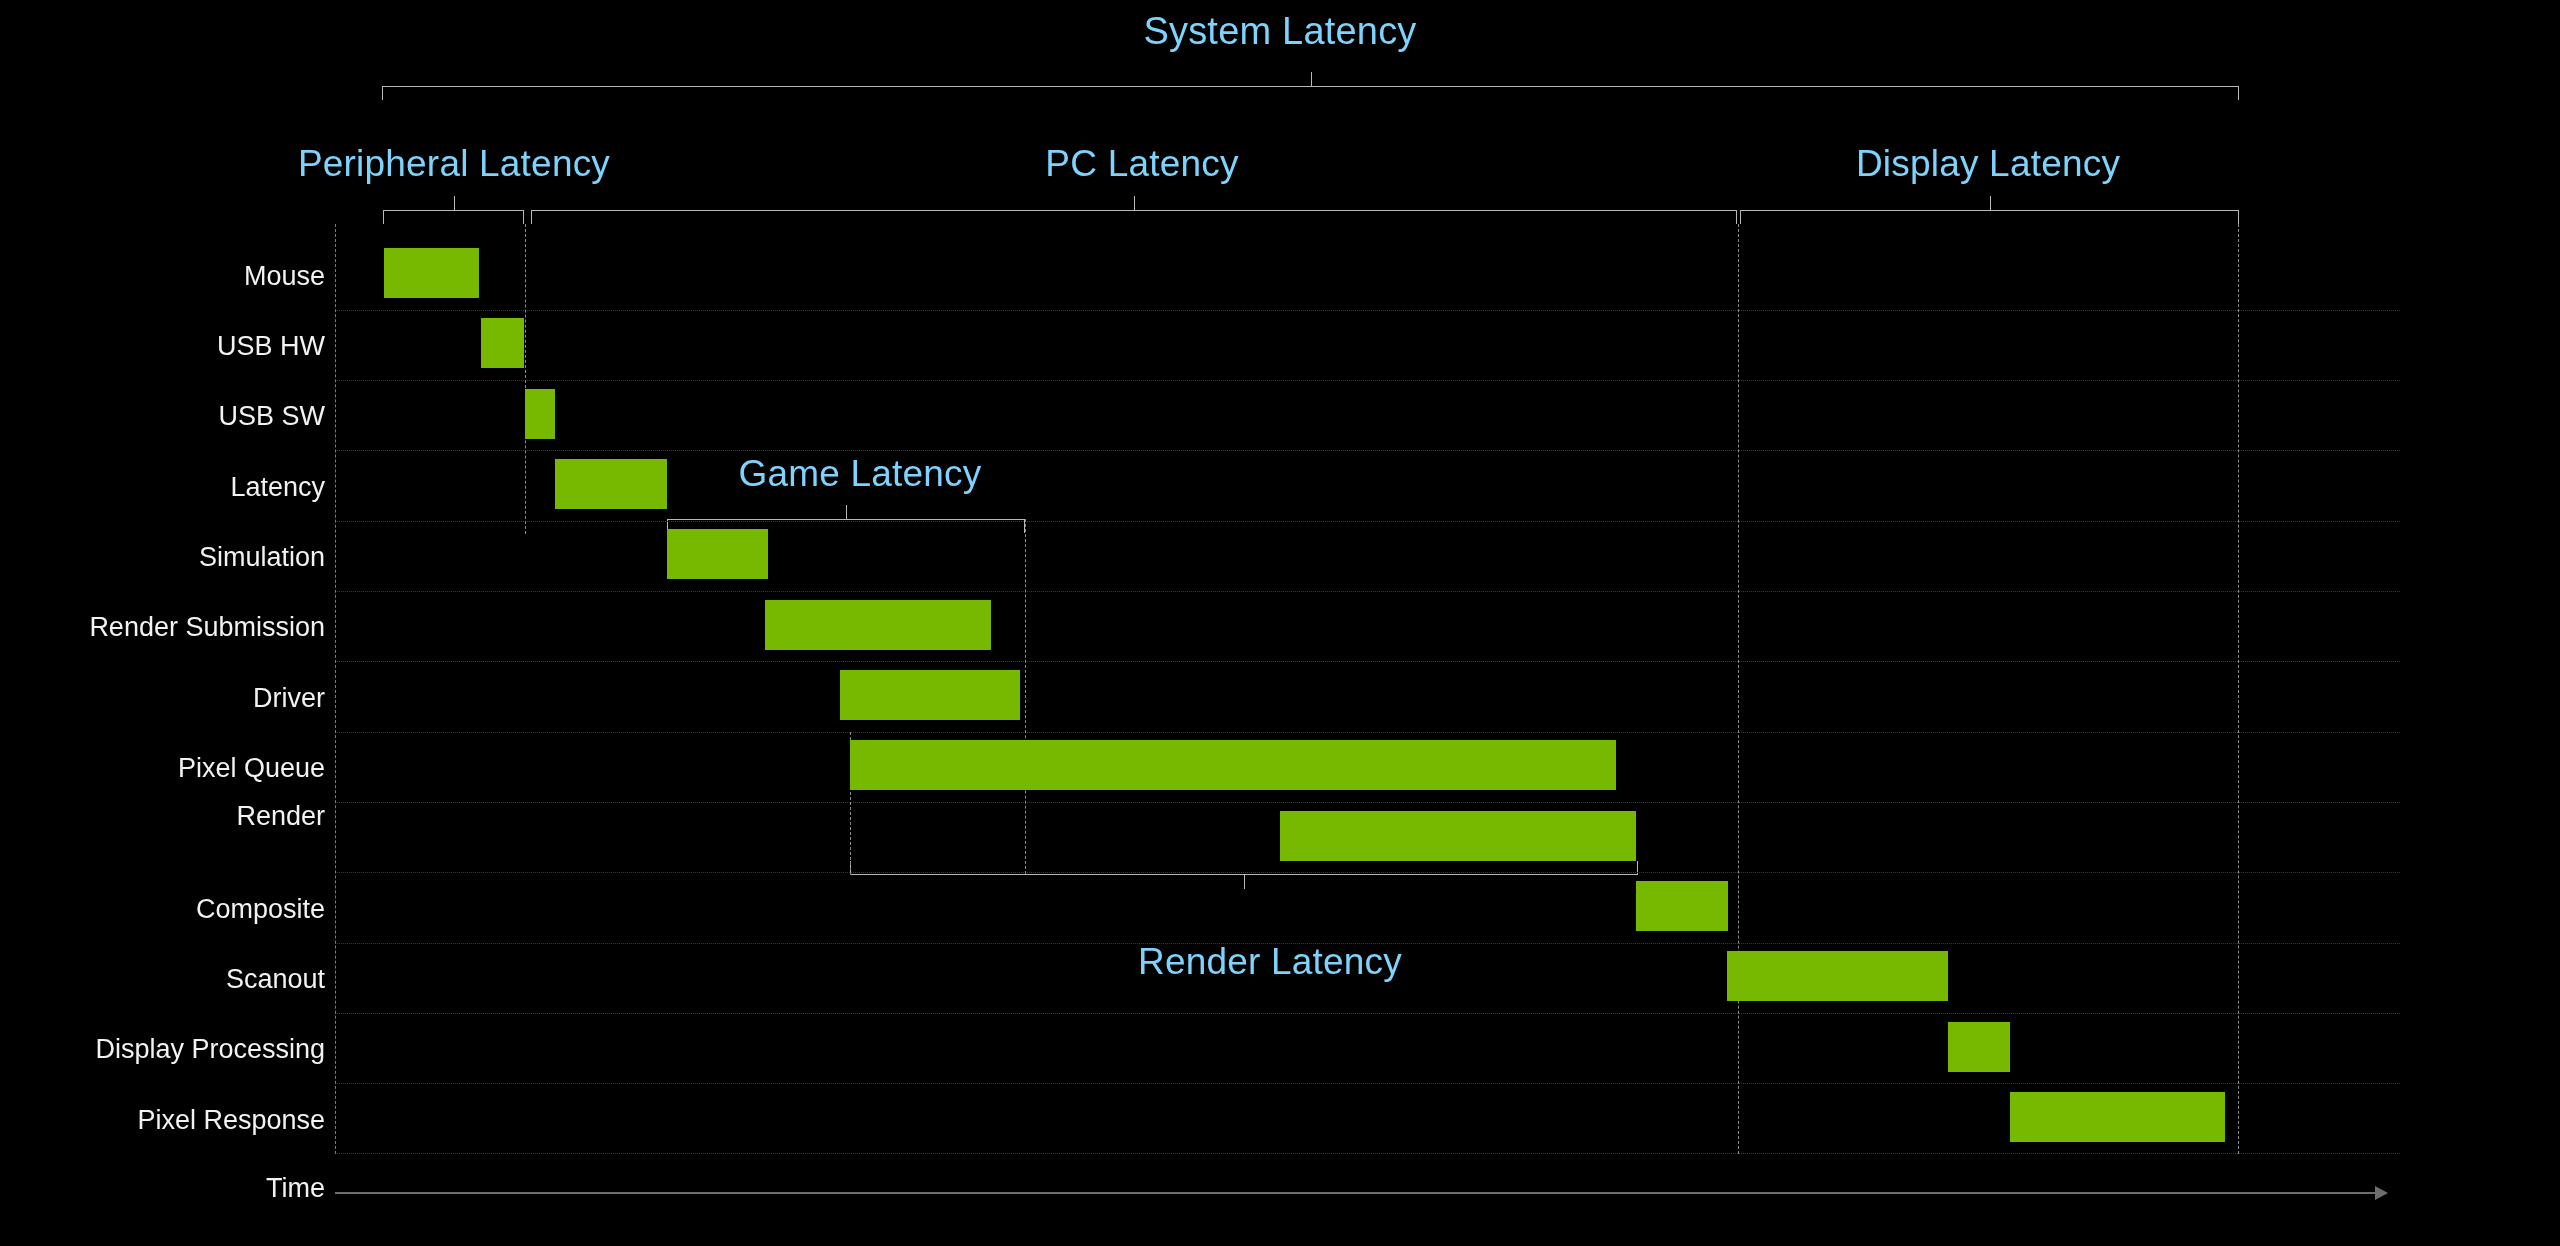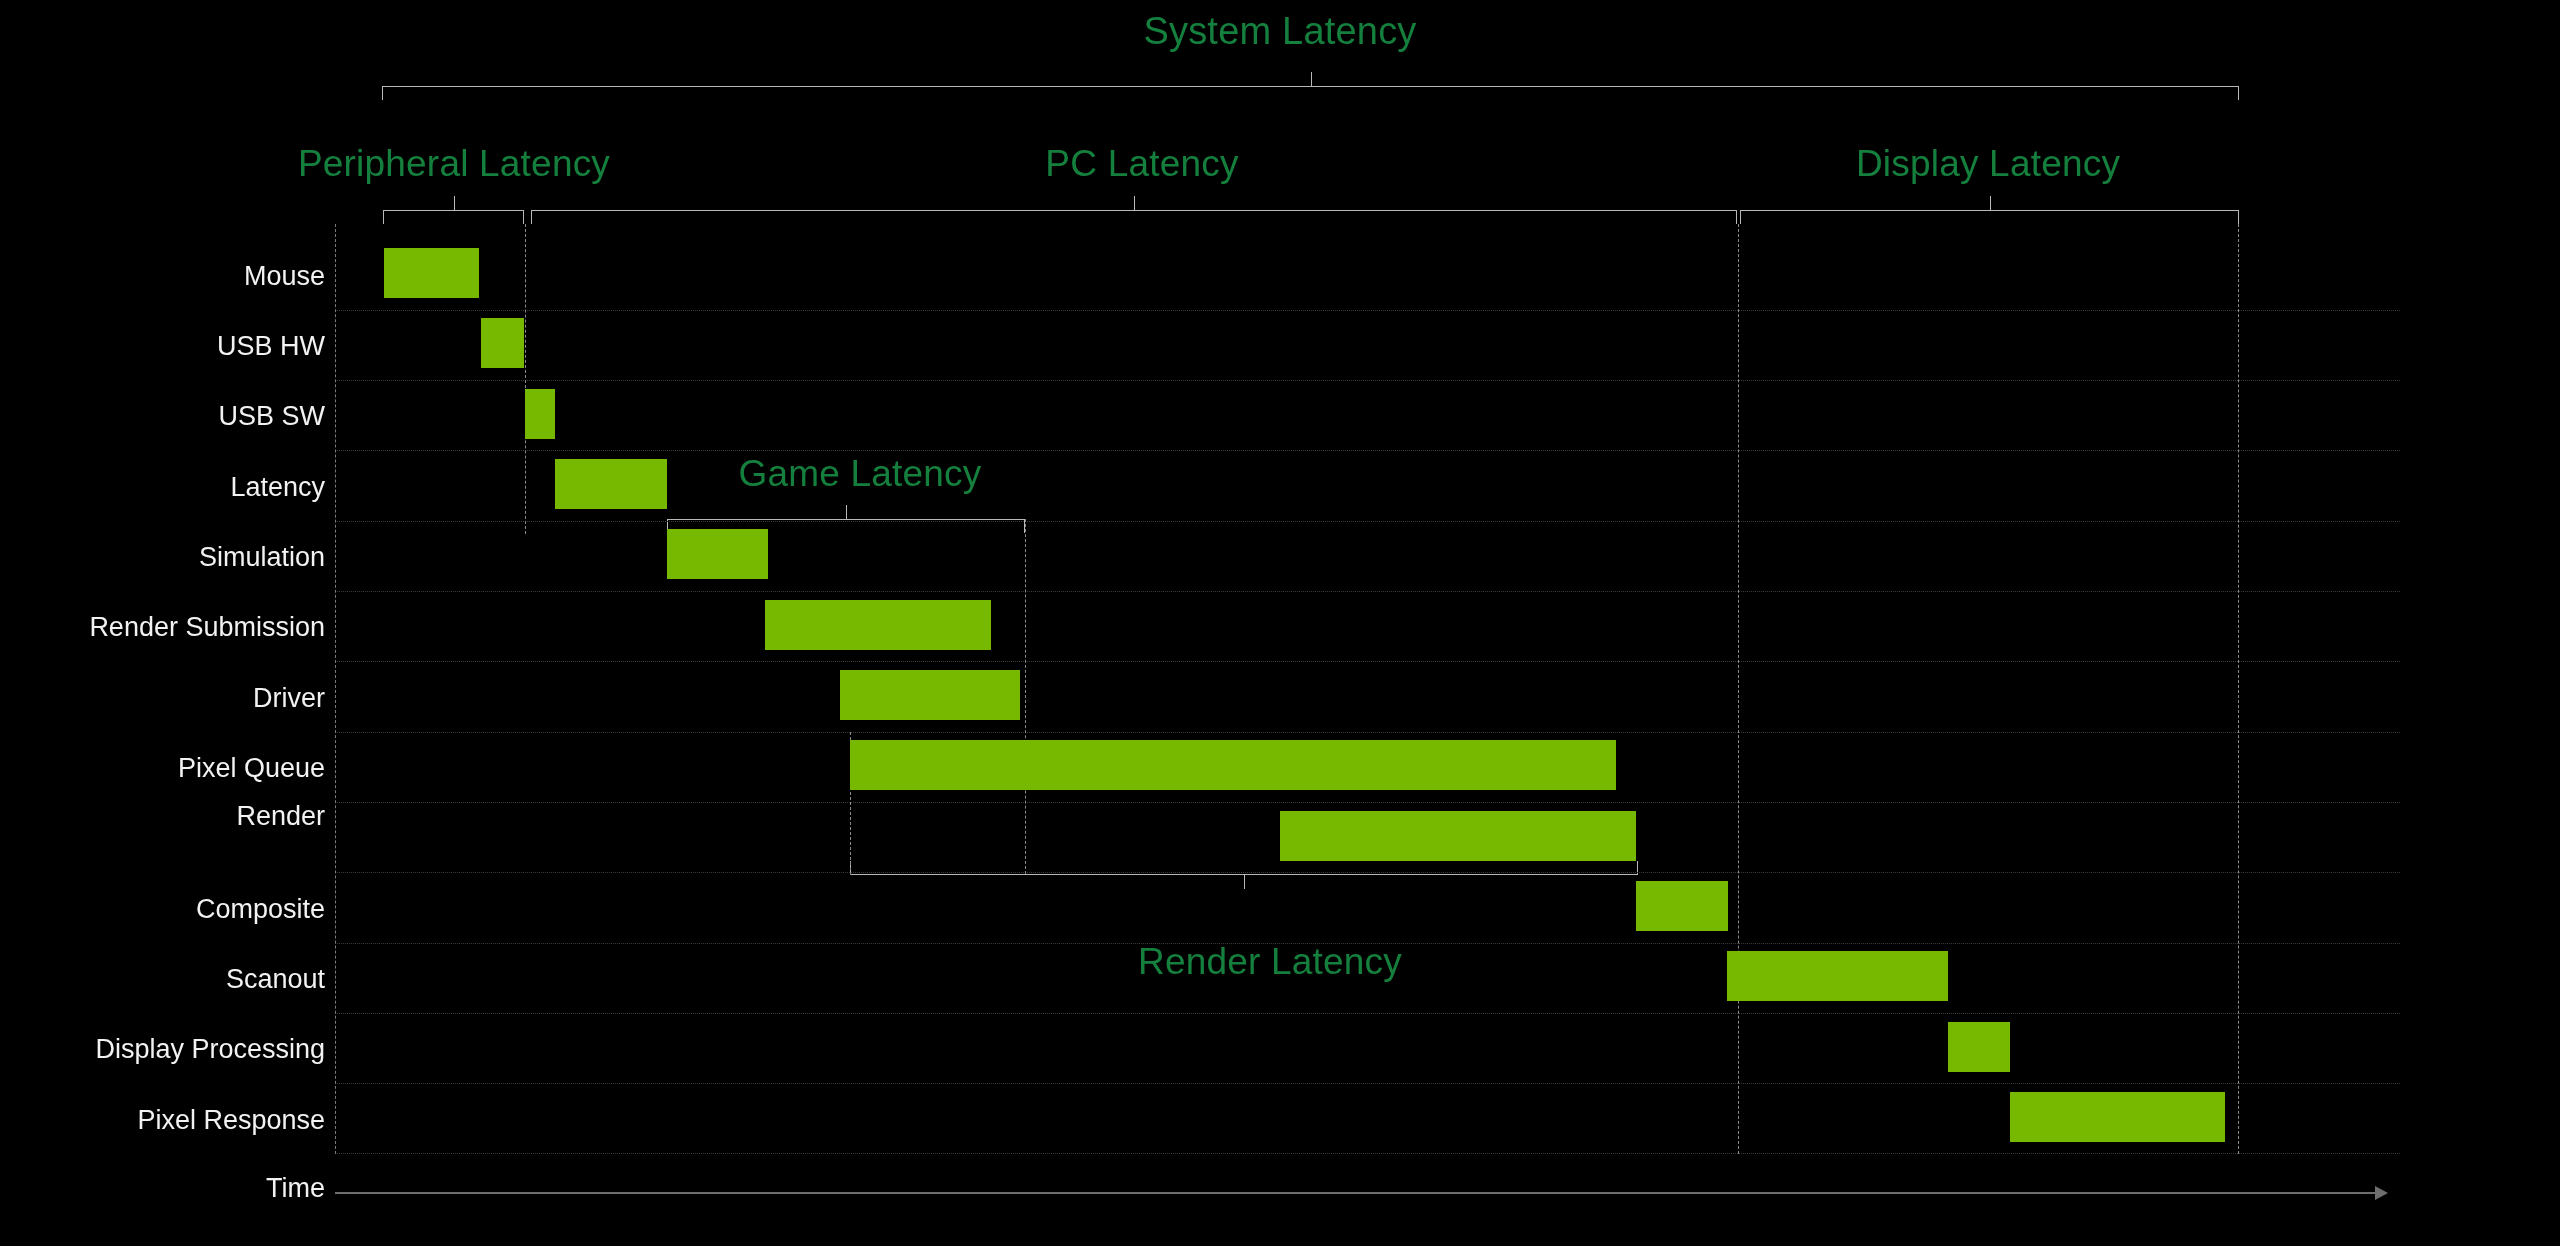--- a/index.html
+++ b/index.html
@@ -10,21 +10,21 @@
     color:#ffffff;
     -webkit-font-smoothing:antialiased;
   }
   .canvas{position:absolute;inset:0;}
 
   
   .title{
     position:absolute;
     font-size:37px;
     font-weight:400;
-    color:#15803d;
+    color:#7dd3fc;
     white-space:nowrap;
     letter-spacing:.2px;
     text-align:left;
     transform:translateX(-50%);
     line-height:1;
   }
   .title.sys{font-size:38px;}
 
   
   .bracket{position:absolute;}

